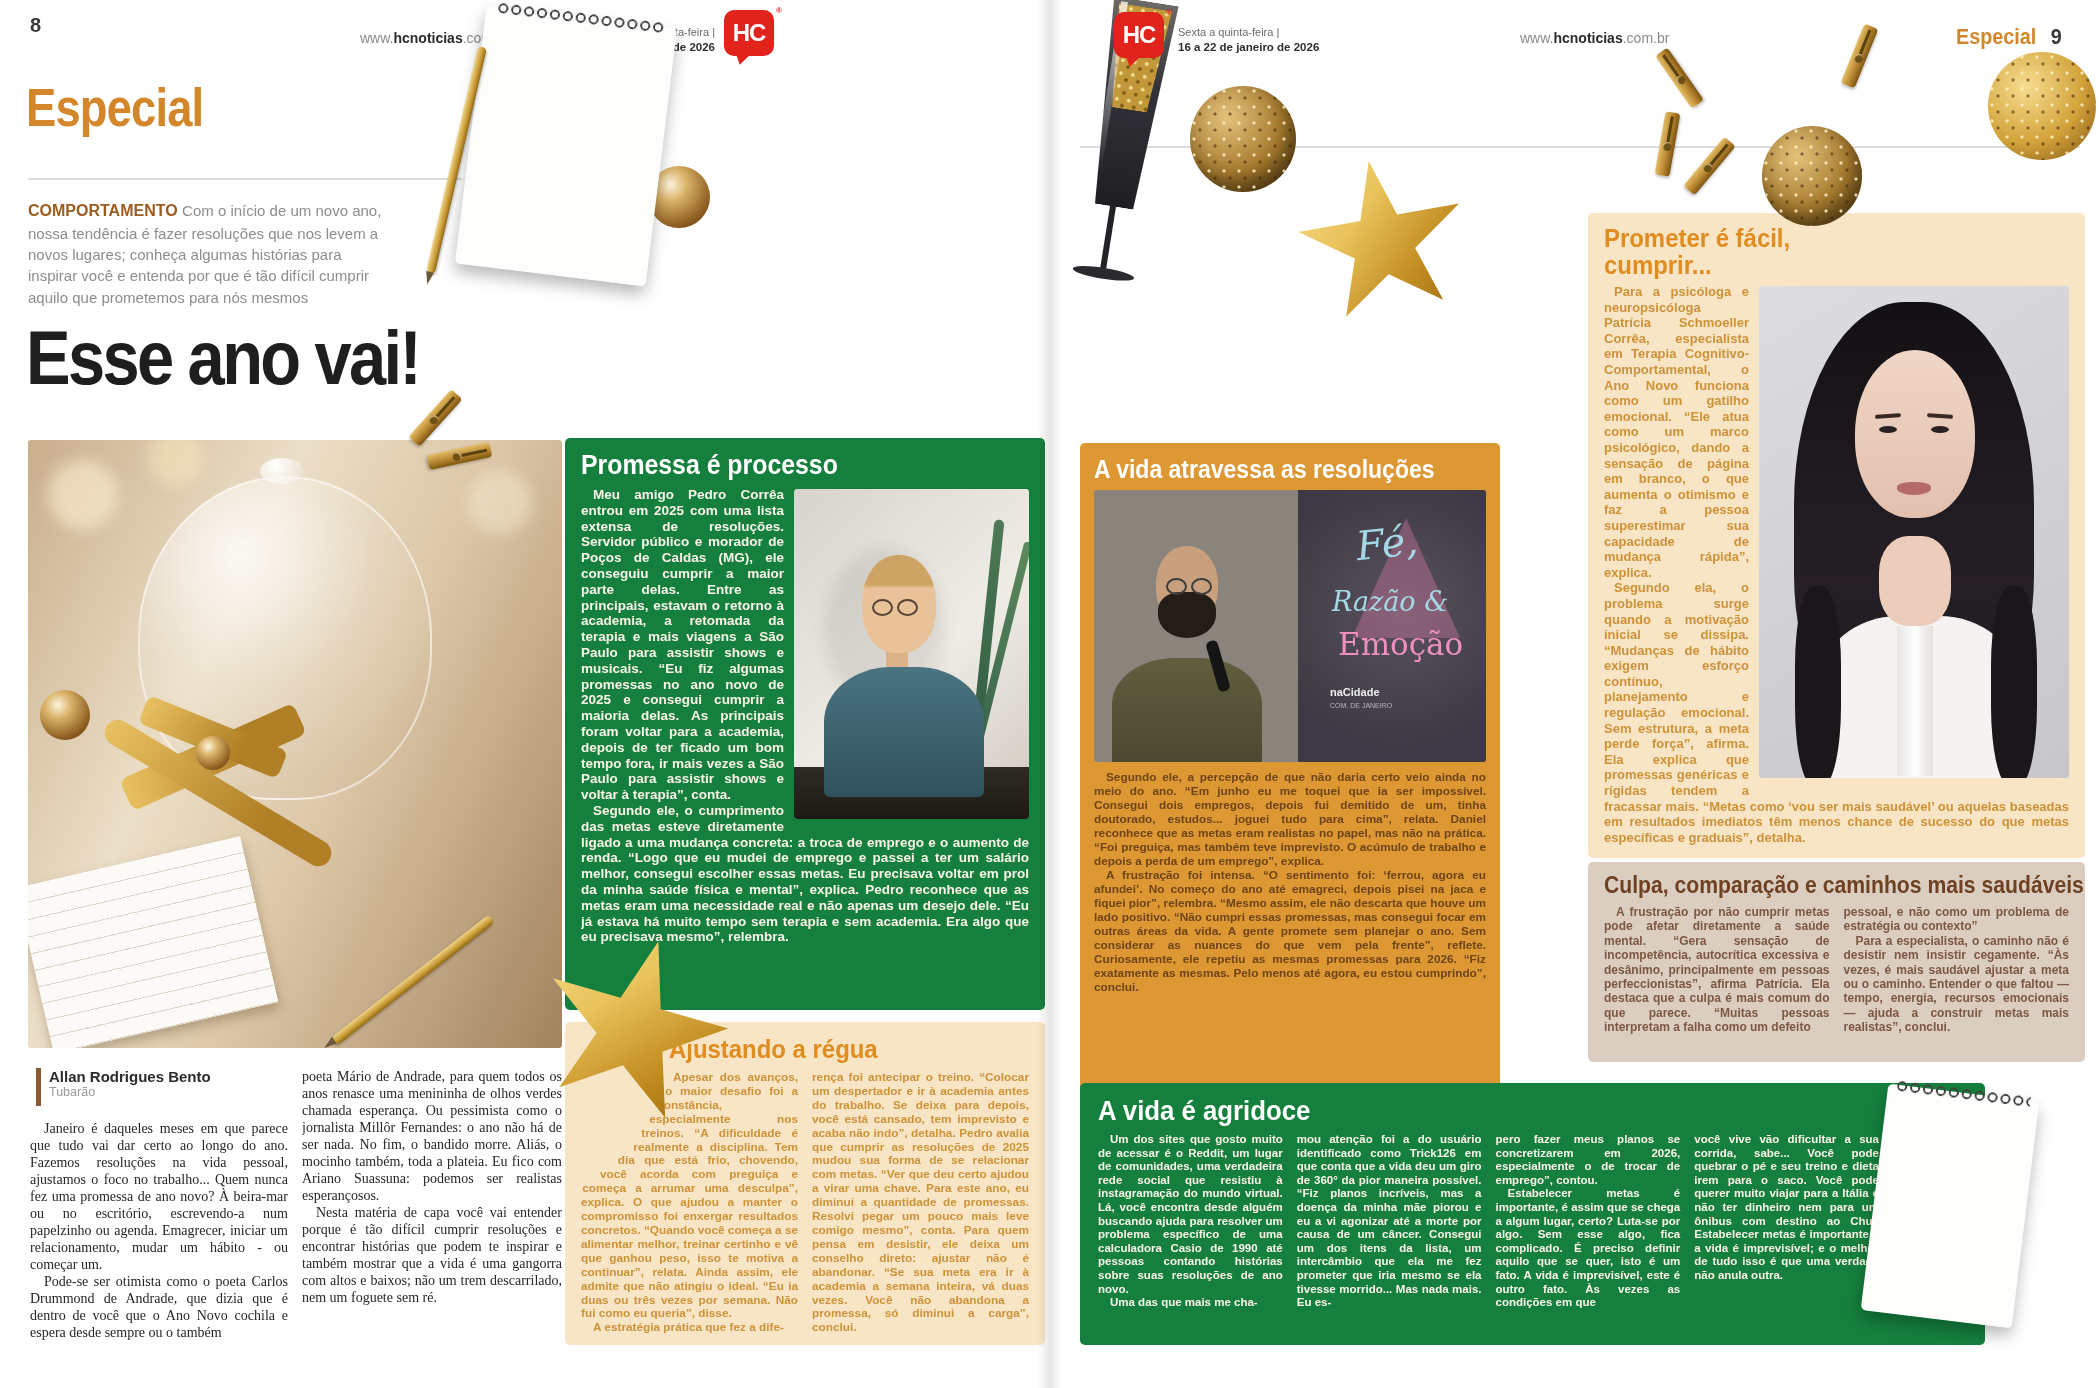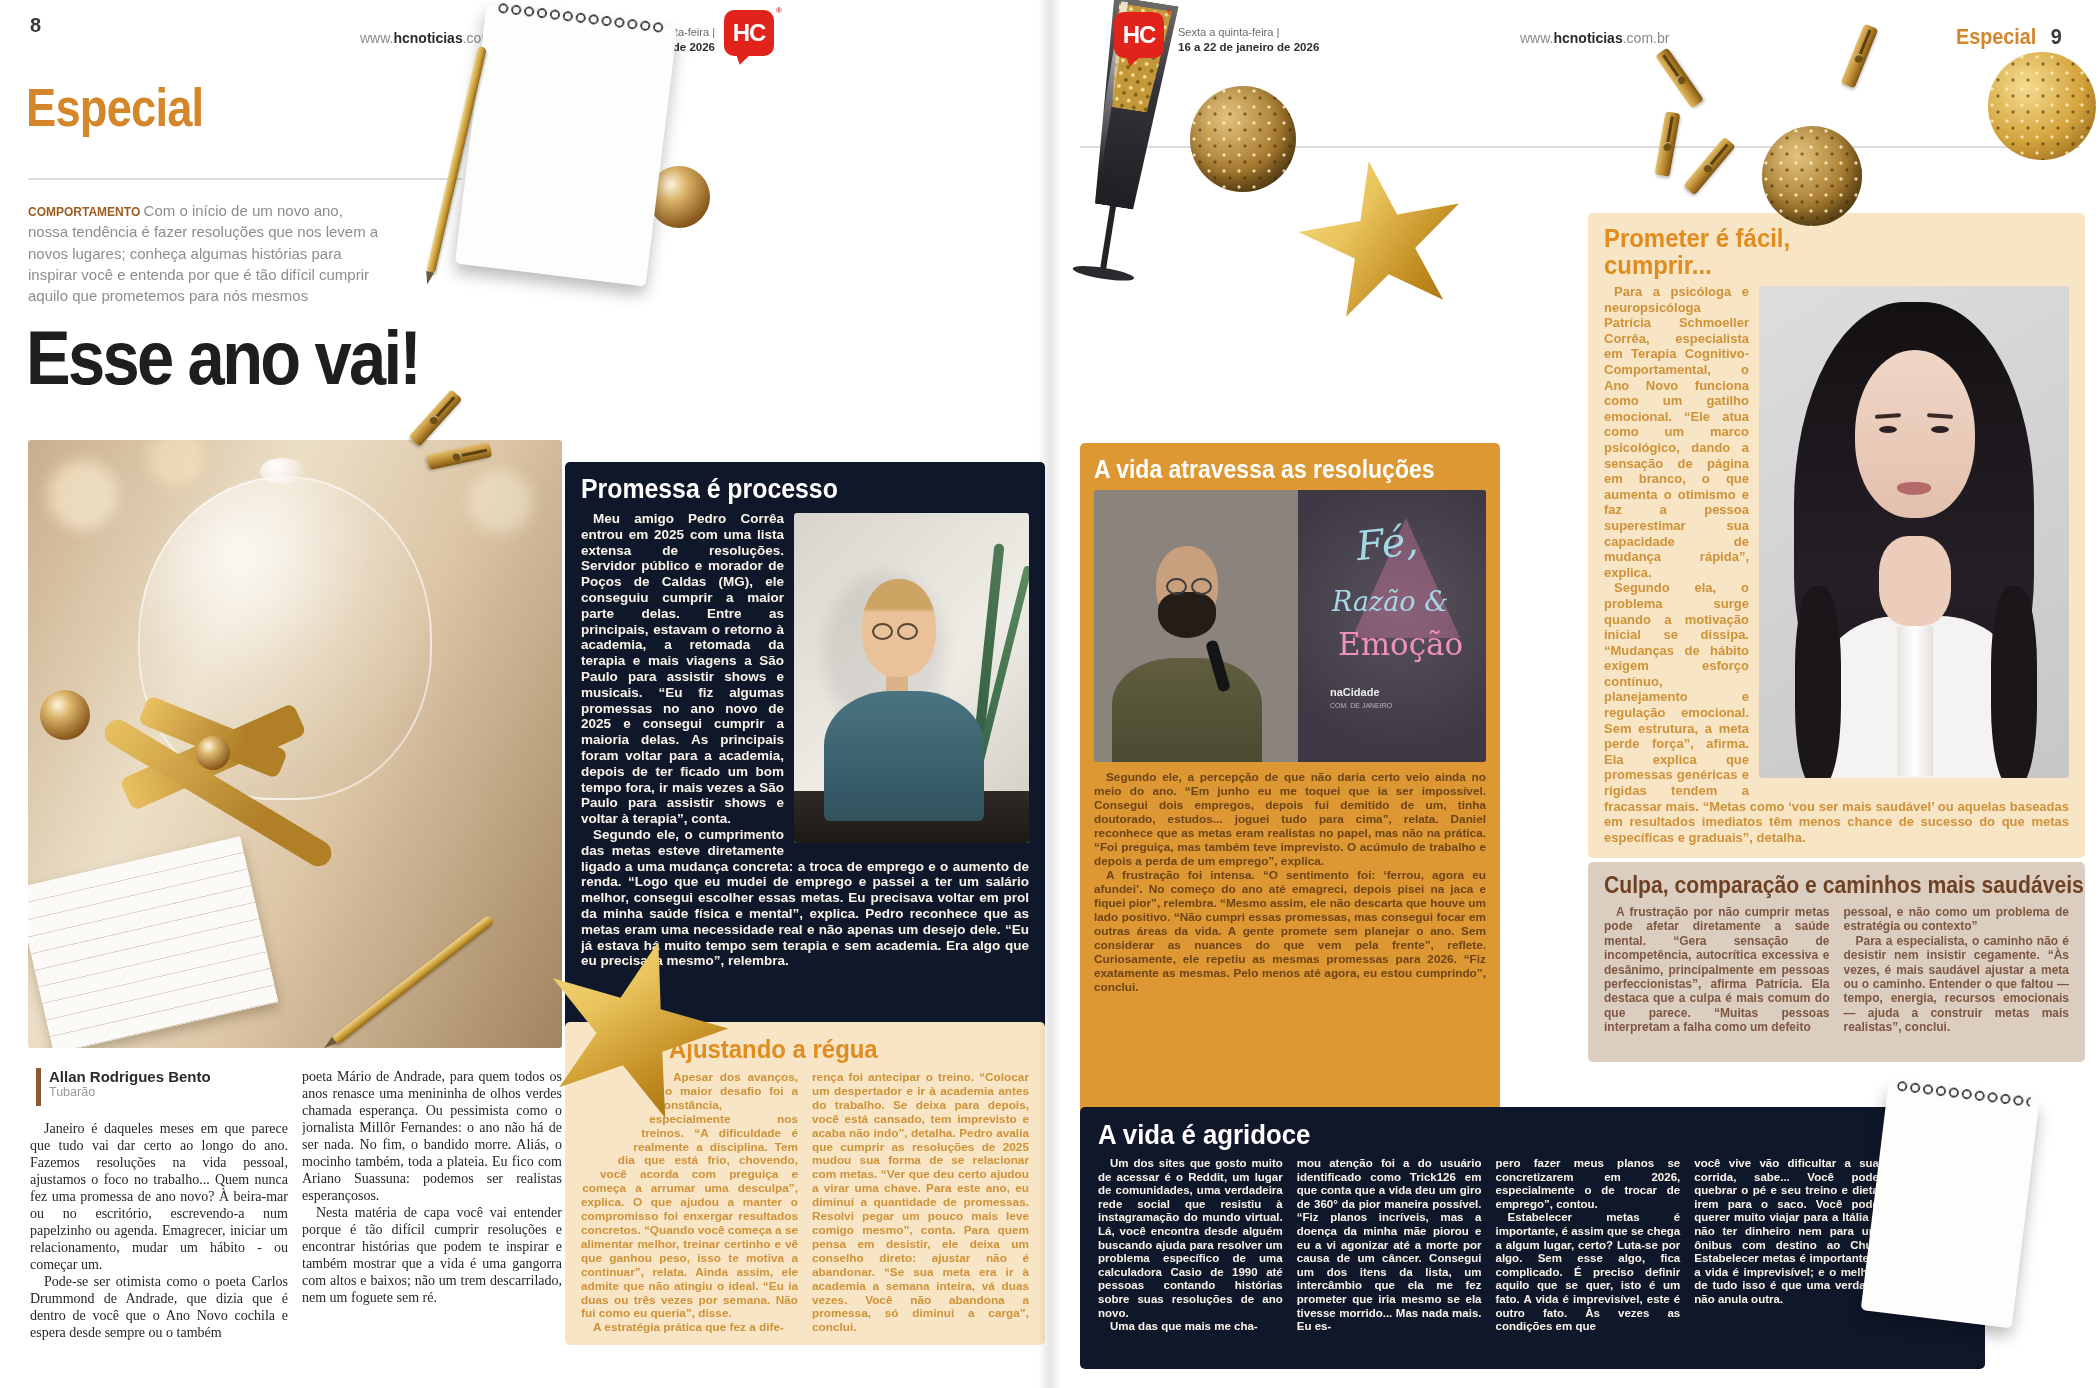--- a/index.html
+++ b/index.html
@@ -19,35 +19,35 @@
            border-left:7px solid transparent;border-right:7px solid transparent;
            border-top:11px solid #E2231B;transform:rotate(14deg);}
   .hc-logo .reg{position:absolute;top:-4px;right:-7px;font-size:8px;color:#E2231B;}
   .sec9{font-size:22px;font-weight:700;color:#D4872A;transform:scaleX(.9);transform-origin:left;}
   .sec9 .n{color:#3a3a3a;margin-left:16px;}
   .rule{background:#dcdcdc;height:2px;}
   
   .especial{font-size:54px;font-weight:700;color:#D4872A;letter-spacing:-1px;
             transform:scaleX(.84);transform-origin:left;}
   .kicker{width:356px;font-size:15px;line-height:1.42;color:#8d8d8d;}
-  .kicker b{color:#9C5C20;font-size:12px;}
+  .kicker b{color:#9C5C20;font-size:16px;}
   .headline{font-size:76px;font-weight:700;color:#1e1e1e;letter-spacing:-3px;
             transform:scaleX(.88);transform-origin:left;white-space:nowrap;}
   .byline{display:flex;gap:8px;}
   .byline .bar{width:5px;height:38px;background:#8a5a33;}
   .byline .nm{font-size:15px;font-weight:700;color:#2b2b2b;}
   .byline .ct{font-size:12.5px;color:#9a9a9a;}
   .serifcol{font-family:"Liberation Serif",serif;font-size:14px;line-height:17px;
             color:#262626;text-align:justify;}
   .serifcol p{margin:0;text-indent:14px;}
   
   .cbox{border-radius:5px;overflow:hidden;box-sizing:border-box;}
   .cbox h2{margin:0 0 6px;font-weight:700;transform:scaleX(.92);transform-origin:left;white-space:nowrap;}
   .boxtext p{margin:0;text-align:justify;text-indent:12px;}
-  .brownbox{background:#0f172a;padding:12px 16px;margin-top:24px;}
+  .brownbox{background:#15803d;padding:12px 16px;}
   .brownbox h2{color:#fff;font-size:27px;}
   .brownbox .boxtext{color:#FBF4E9;font-size:13.5px;line-height:15.8px;font-weight:700;}
   .orangebox{background:#DD9733;padding:12px 14px;}
   .orangebox h2{color:#fff;font-size:25px;}
   .orangebox .boxtext{color:#6E4419;font-size:11.8px;line-height:14px;font-weight:700;}
   .creambox{background:#F8E5C5;padding:12px 16px;}
   .creambox h2{color:#E08C1E;font-size:26px;}
   .creambox .boxtext{color:#CE9238;font-size:12px;line-height:14.6px;font-weight:700;}
   .tanbox{background:#DBCEC1;padding:10px 16px;}
   .tanbox h2{color:#6E4123;font-size:23px;}

